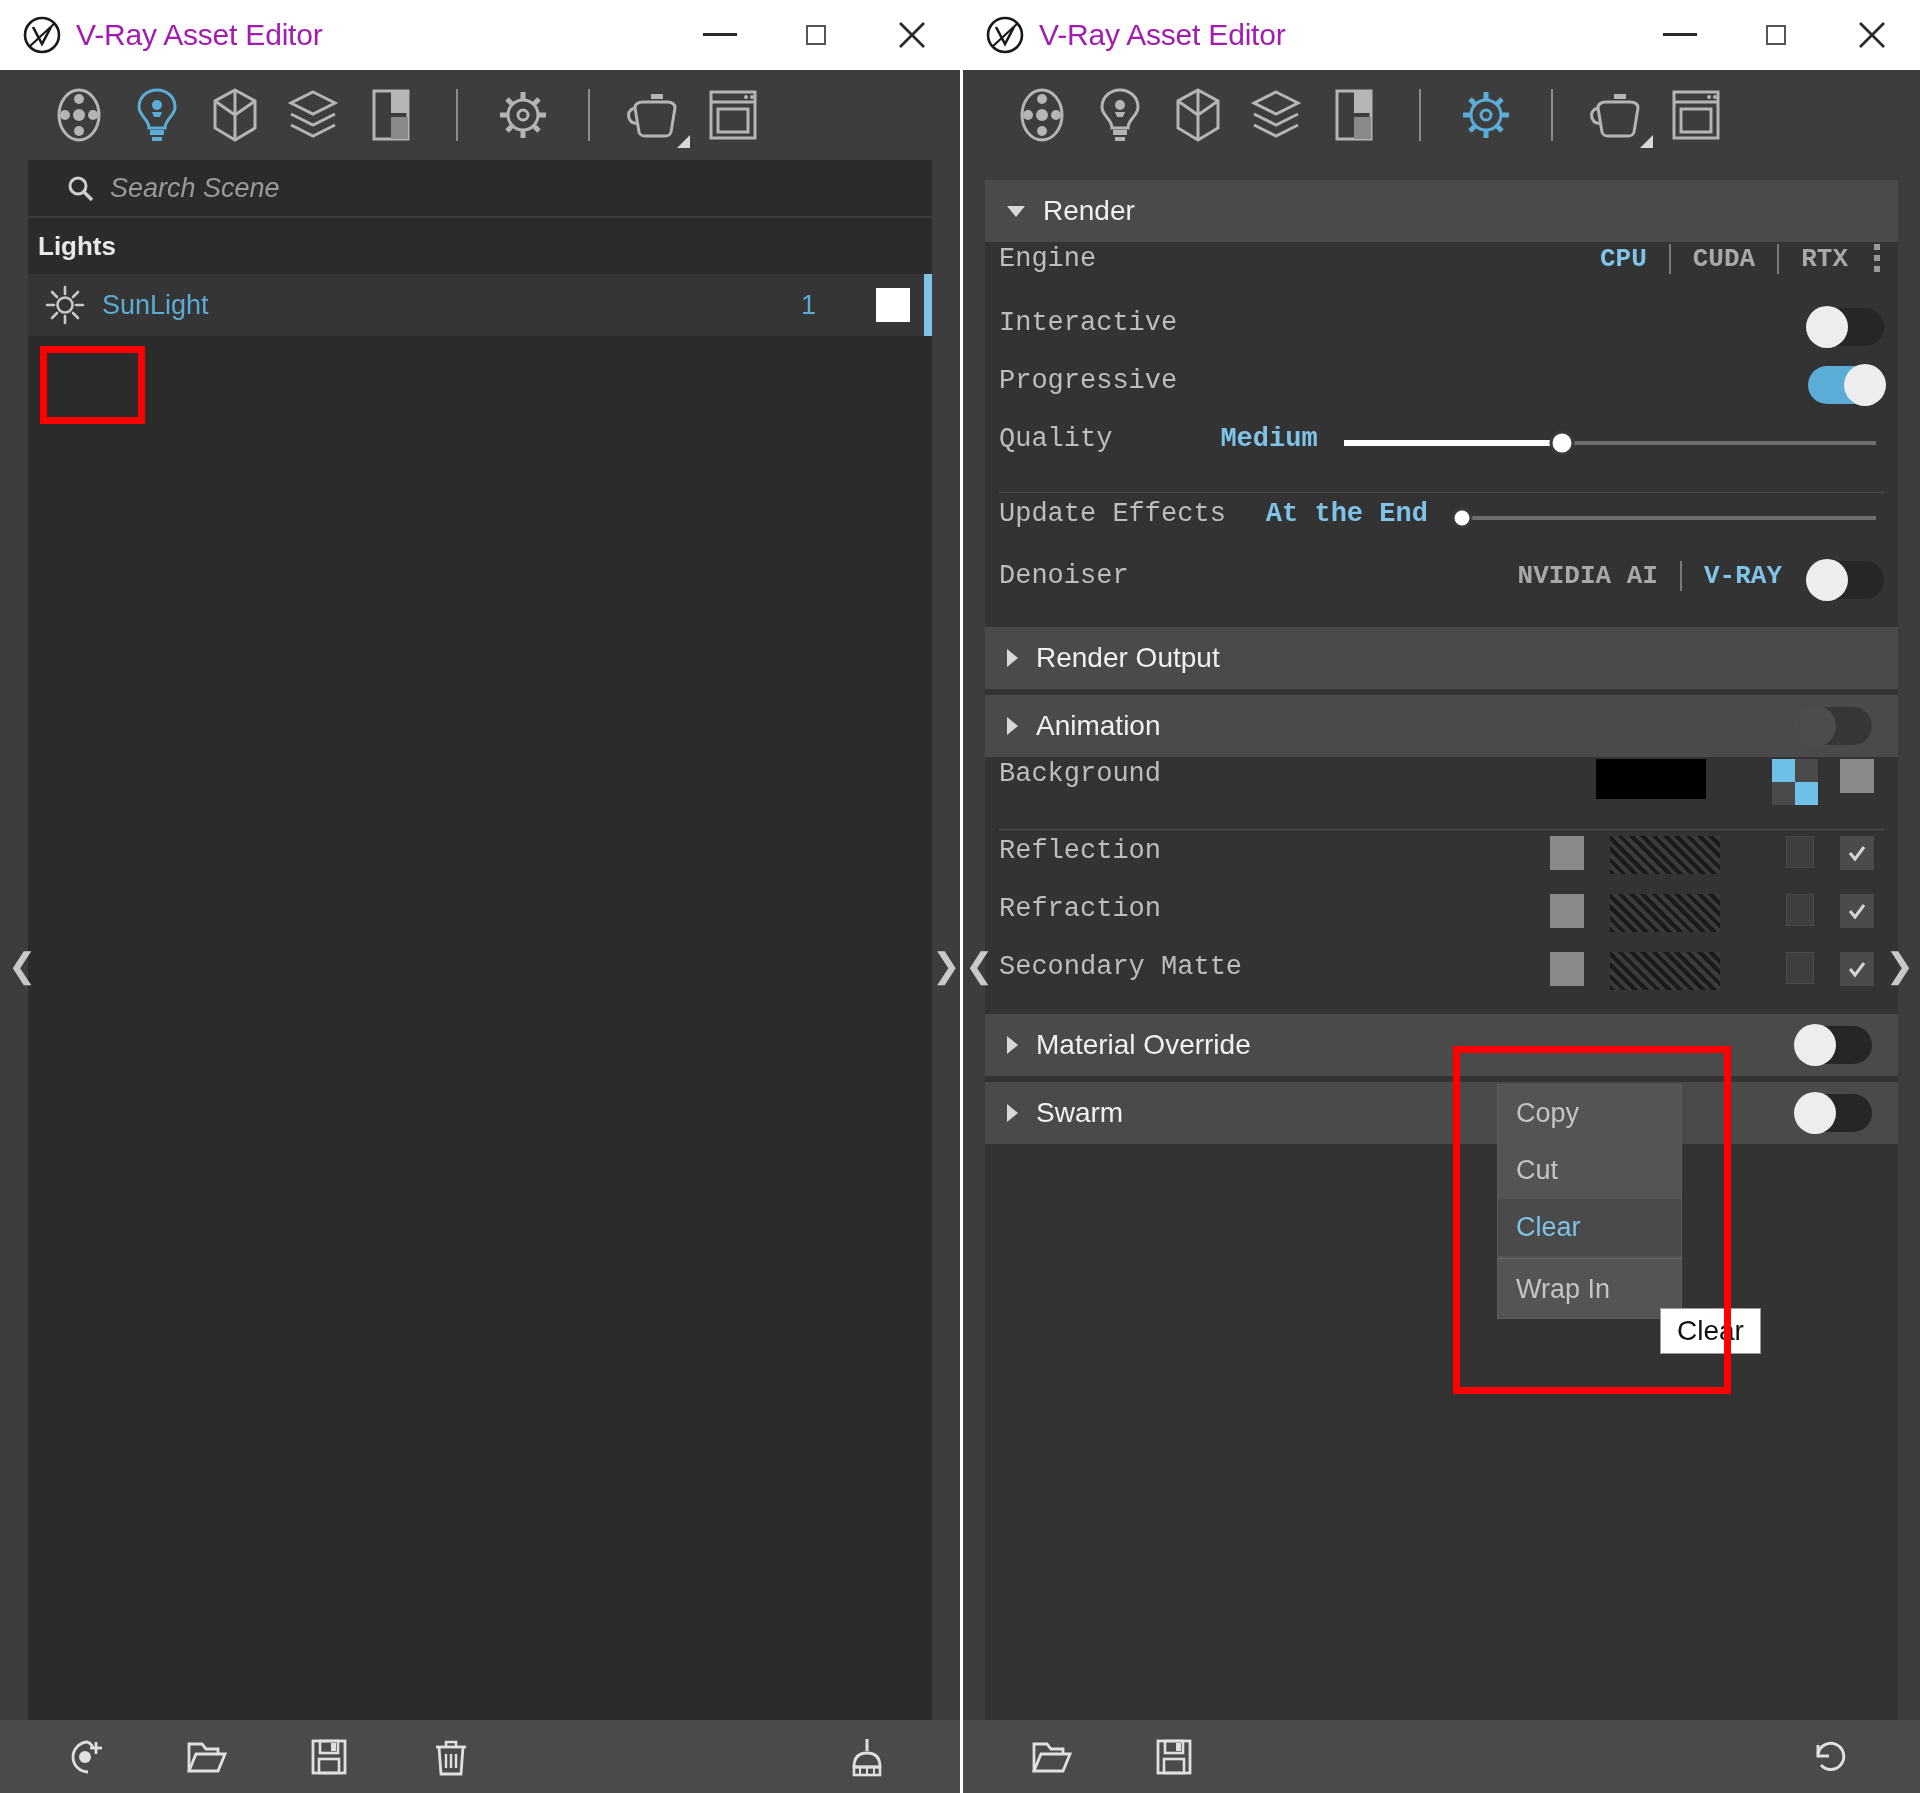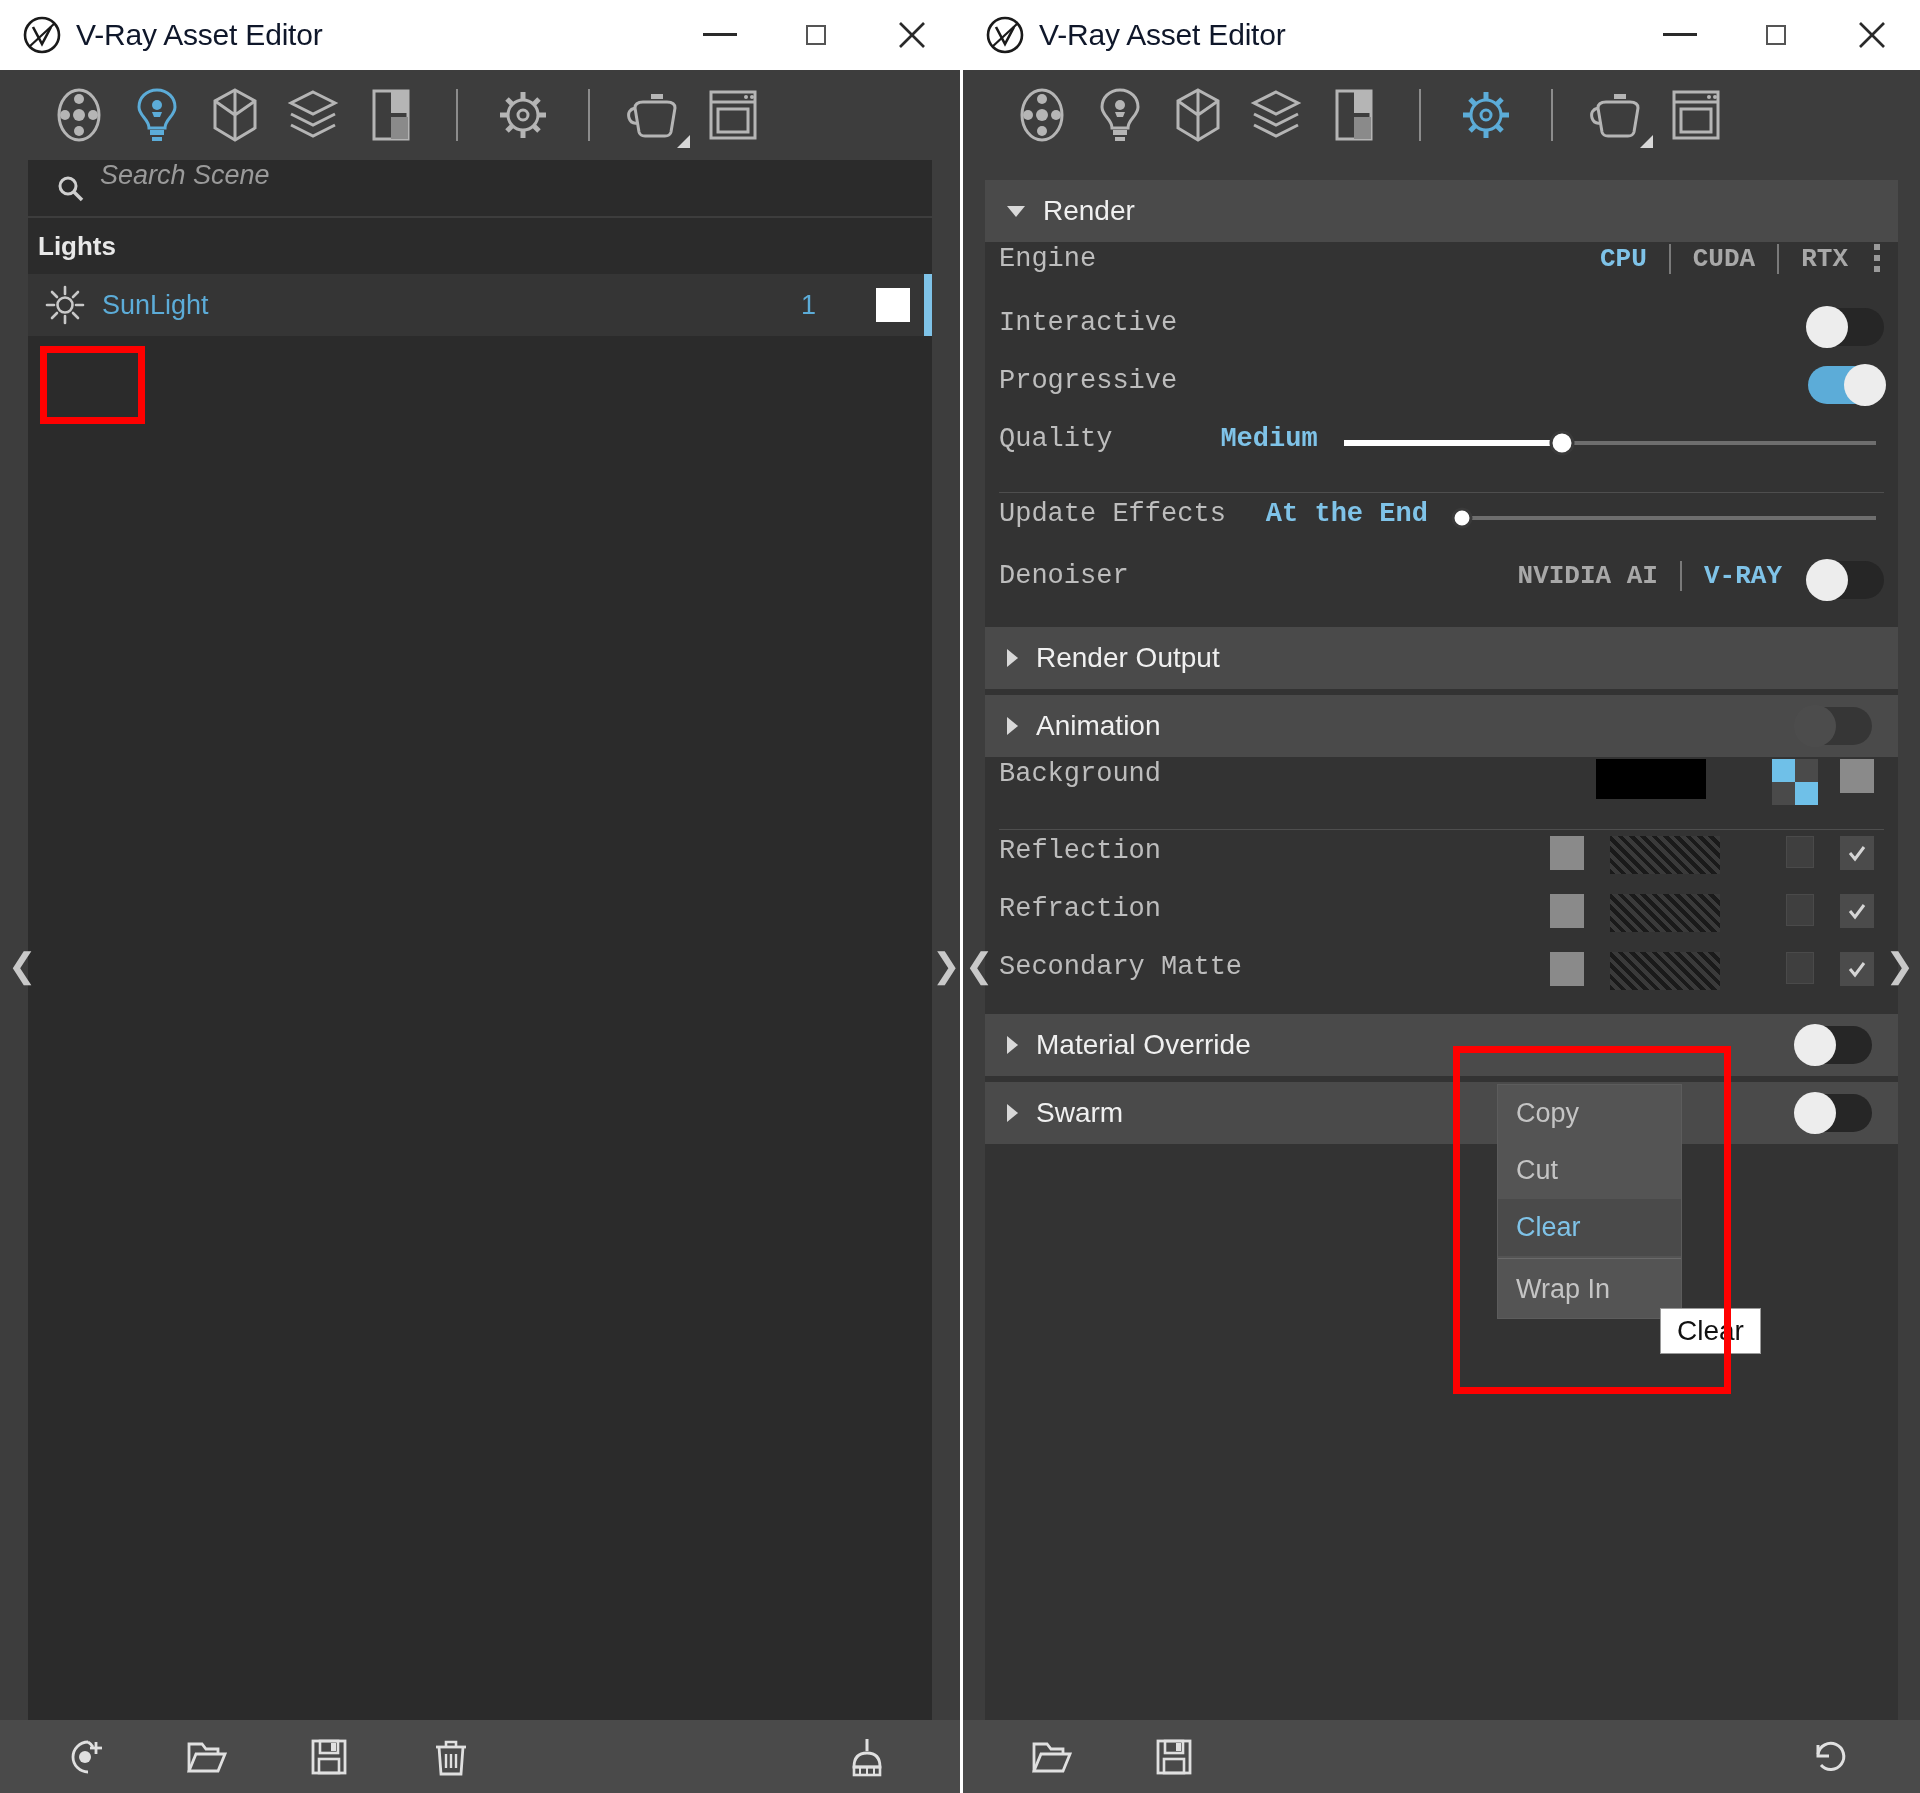--- a/index.html
+++ b/index.html
@@ -35,21 +35,21 @@
     flex: 0 0 auto;
     box-sizing: border-box;
   }
   .title-logo {
     width: 40px; height: 40px;
     margin-left: 22px; margin-right: 14px;
     flex: 0 0 auto;
   }
   .title-text {
     font-size: 30px;
-    color: #0f172a;
+    color: #a21caf;
     font-weight: 400;
     letter-spacing: -0.2px;
     flex: 1 1 auto;
     white-space: nowrap;
   }
   .win-btns { display: flex; align-items: center; flex: 0 0 auto; }
   .win-btn {
     width: 96px; height: 68px;
     display: flex; align-items: center; justify-content: center;
     color: #2a2a2a;
@@ -101,22 +101,22 @@
     flex-direction: column;
     background: #3d3d3d;
     padding: 0 28px;
     box-sizing: border-box;
     position: relative;
     min-height: 0;
   }
   .search-bar {
     height: 56px;
     background: #2b2b2b;
-    display: flex; 
-    padding-left: 28px;
+    display: flex; align-items: center;
+    padding-left: 38px;
     flex: 0 0 auto;
   }
   .search-icon { color: #cfcfcf; margin-right: 16px; display:flex; align-items:center;}
   .search-placeholder {
     font-size: 27px;
     color: #9a9a9a;
     font-style: italic;
   }
   .list-area {
     flex: 1 1 auto;

